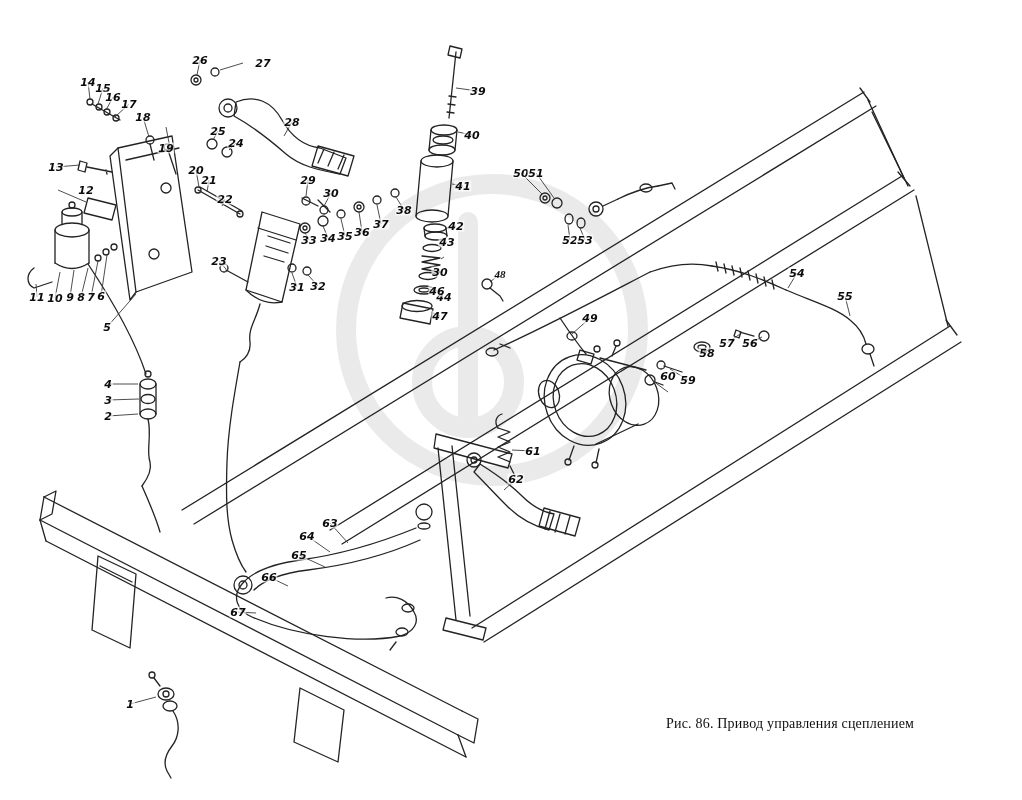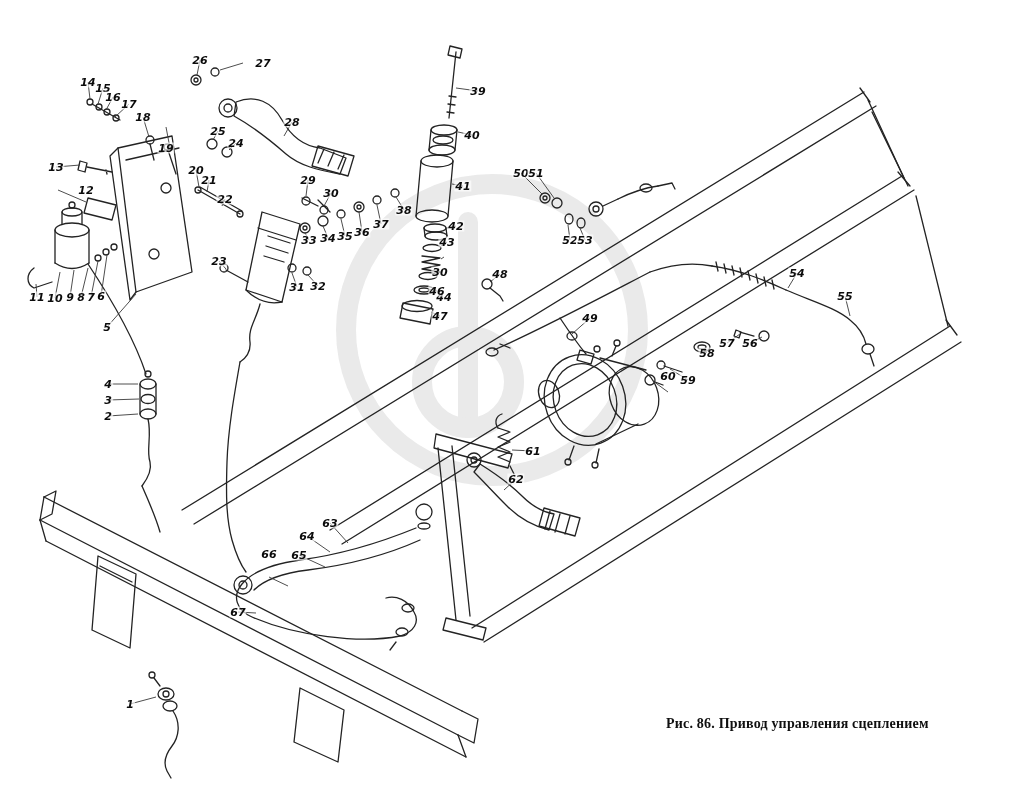--- a/index.html
+++ b/index.html
@@ -8,21 +8,21 @@
   .wm-text{position:absolute;left:326px;top:512px;font-family:"DejaVu Sans",sans-serif;
            font-weight:bold;font-size:62px;color:#d6d6d6;letter-spacing:4px;opacity:.85;
            white-space:nowrap;user-select:none;}
   #artwork,#leader-lines,#callout-layer{position:absolute;left:0;top:0;}
   #leader-lines{pointer-events:none;}
   #leader-lines line{stroke:#3a3a3a;stroke-width:0.9;}
   .callout{position:absolute;transform:translate(-50%,-50%);
            font:italic 700 11px "DejaVu Sans",sans-serif;color:#0c0c0c;line-height:1;
            padding:0 1px;background:rgba(255,255,255,.65);}
   .caption{position:absolute;left:666px;top:716px;font-family:"Liberation Serif",serif;
-           font-size:14px;color:#101010;letter-spacing:.2px;white-space:nowrap;font-weight:bold;}
+           font-size:14px;color:#101010;letter-spacing:.2px;white-space:nowrap;}
 </style>
 </head>
 <body>
 
 <div class="page">
 
 
   <svg id="artwork" width="1022" height="800" viewBox="0 0 1022 800" fill="none" stroke="#232323" stroke-width="1.3" stroke-linecap="round" stroke-linejoin="round">
 
     <g stroke="#d9d9d9" stroke-width="20" opacity="0.55">
@@ -371,37 +371,37 @@
       <span class="callout" style="left: 404px; top: 210px;">38</span>
       <span class="callout" style="left: 478px; top: 91px;">39</span>
       <span class="callout" style="left: 472px; top: 135px;">40</span>
       <span class="callout" style="left: 463px; top: 186px;">41</span>
       <span class="callout" style="left: 456px; top: 226px;">42</span>
       <span class="callout" style="left: 447px; top: 242px;">43</span>
       <span class="callout" style="left: 444px; top: 257px; margin-top: 40px;">44</span>
       <span class="callout" style="left: 440px; top: 272px;">30</span>
       <span class="callout" style="left: 437px; top: 291px;">46</span>
       <span class="callout" style="left: 440px; top: 316px;">47</span>
-      <span class="callout" style="left: 500px; top: 274px;">48</span>
+      <span class="callout" style="left: 500px; top: 274px; font-family: Liberation Serif, serif;">48</span>
       <span class="callout" style="left: 590px; top: 318px;">49</span>
       <span class="callout" style="left: 521px; top: 173px;">50</span>
       <span class="callout" style="left: 536px; top: 173px;">51</span>
       <span class="callout" style="left: 570px; top: 240px;">52</span>
       <span class="callout" style="left: 585px; top: 240px;">53</span>
       <span class="callout" style="left: 797px; top: 273px;">54</span>
       <span class="callout" style="left: 845px; top: 296px;">55</span>
       <span class="callout" style="left: 750px; top: 343px;">56</span>
       <span class="callout" style="left: 727px; top: 343px;">57</span>
       <span class="callout" style="left: 707px; top: 353px;">58</span>
       <span class="callout" style="left: 688px; top: 380px;">59</span>
       <span class="callout" style="left: 668px; top: 376px;">60</span>
       <span class="callout" style="left: 533px; top: 451px;">61</span>
       <span class="callout" style="left: 516px; top: 479px;">62</span>
       <span class="callout" style="left: 330px; top: 523px;">63</span>
       <span class="callout" style="left: 307px; top: 536px;">64</span>
       <span class="callout" style="left: 299px; top: 555px;">65</span>
-      <span class="callout" style="left: 269px; top: 554px;">66</span>
+      <span class="callout" style="left: 269px; top: 577px;">66</span>
       <span class="callout" style="left: 238px; top: 612px;">67</span>
     </div>
 
   <div class="caption">Рис. 86. Привод управления сцеплением</div>
 
 </div>
 
 </body></html>

